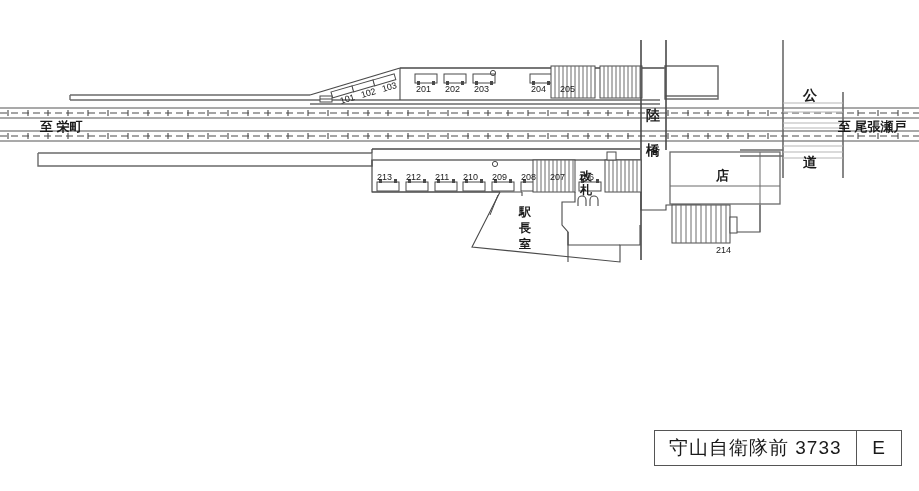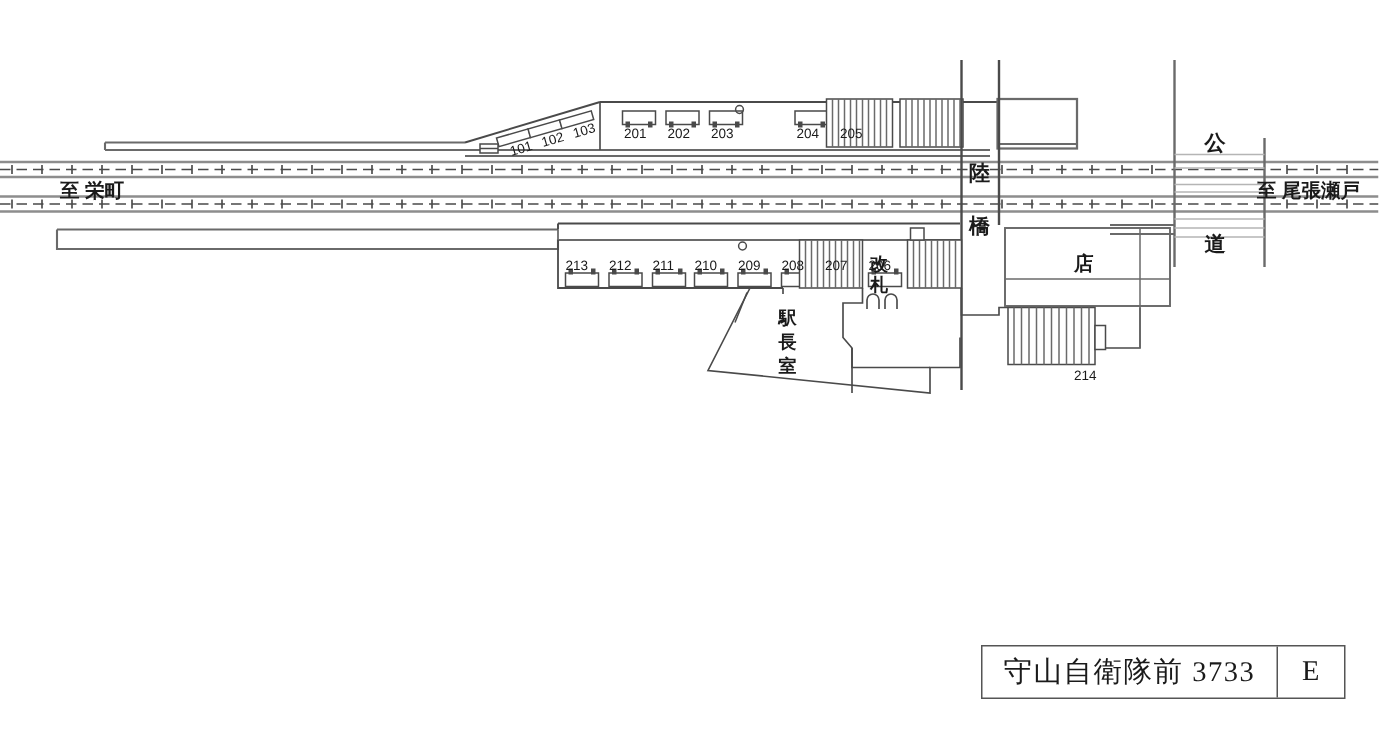--- a/index.html
+++ b/index.html
@@ -1,20 +1,20 @@
 <!DOCTYPE html>
 <html><head>
 <meta charset="utf-8">
 <style>
   html,body{margin:0;padding:0;background:#ffffff;}
   body{width:919px;height:491px;font-family:"Liberation Sans","DejaVu Sans",sans-serif;color:#1a1a1a;overflow:hidden;}
   #stage{position:relative;width:919px;height:491px;}
   svg{display:block;}
   .ttl{position:absolute;display:flex;border:1px solid #555;background:#fff;}
-  .ttl .cell{display:flex;align-items:center;justify-content:center;font-family:Liberation Serif, serif;}
+  .ttl .cell{display:flex;align-items:center;justify-content:center;}
   .ttl .name{padding:0 14px;font-size:19px;letter-spacing:1px;white-space:nowrap;}
   .ttl .grade{width:44px;border-left:1px solid #555;font-size:19px;}
 </style>
 </head>
 <body>
 
 <div id="stage">
 
   <svg width="919" height="491" viewBox="0 0 919 491">
     <defs>

